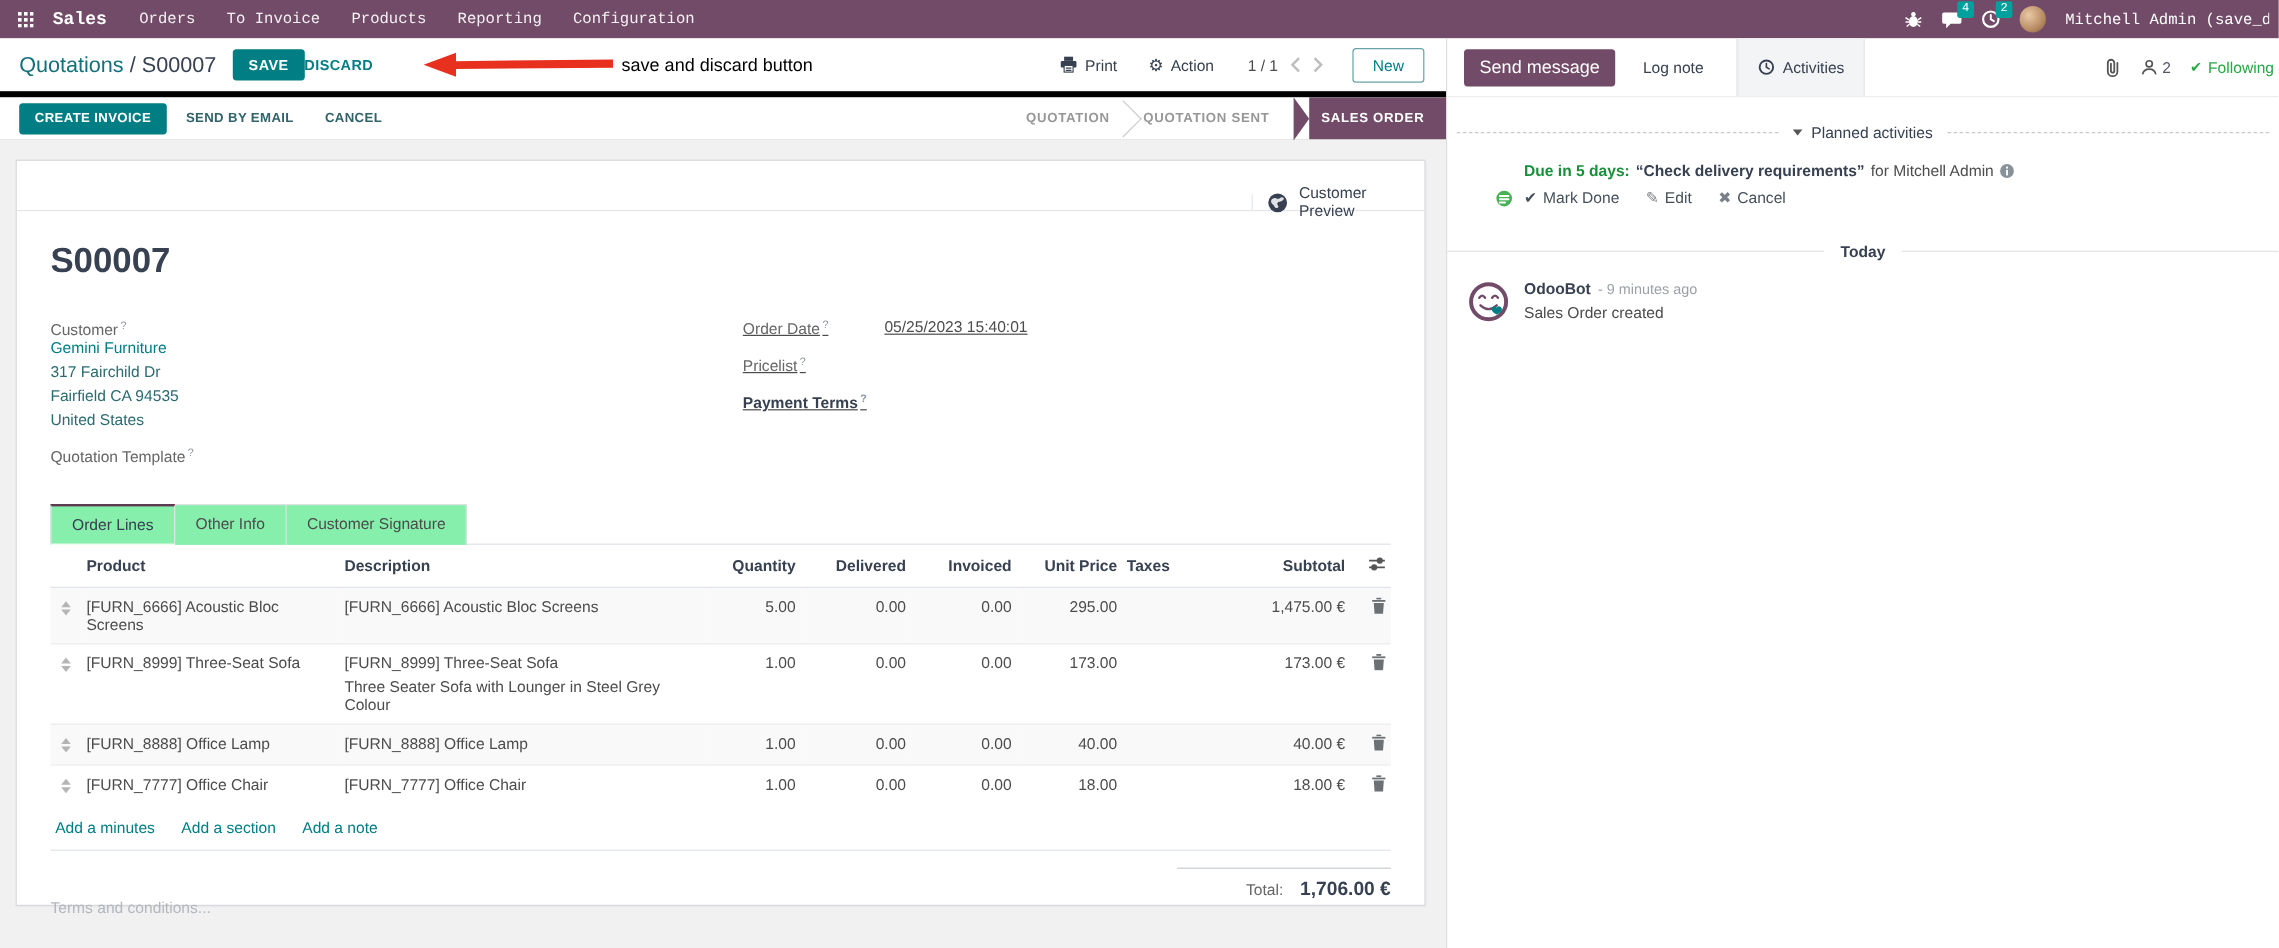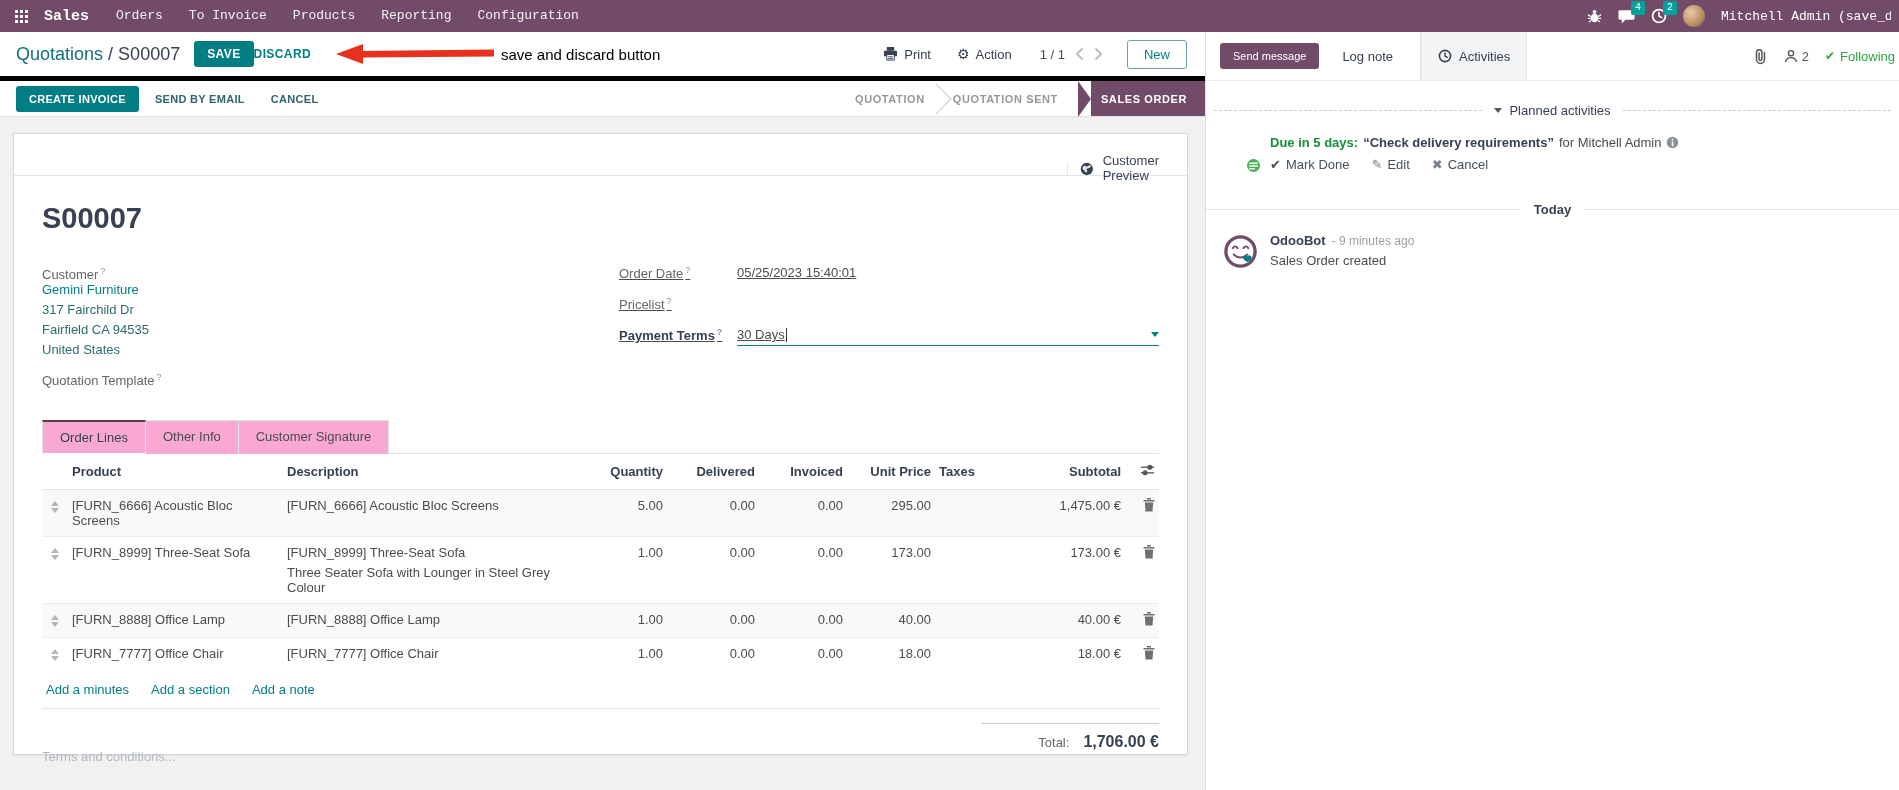--- a/index.html
+++ b/index.html
@@ -21,21 +21,21 @@
   .left-col { width:1205px; display:flex; flex-direction:column; }
   .right-col { width:694px; border-left:1px solid #dedede; background:#fff; overflow:hidden; display:flex; flex-direction:column; }
 
   
   .control-bar { height:49px; background:#fff; display:flex; align-items:center; padding:0 16px; position:relative; border-bottom:5px solid #000000; }
   .breadcrumb { font-size:18px; white-space:nowrap; }
   .bc-parent { color:#14707a; cursor:pointer; }
   .bc-sep, .bc-current { color:#374151; }
   .btn-save { margin-left:14px; background:#017E84; color:#fff; border:none; font-family:inherit; font-size:12px; font-weight:bold; letter-spacing:.4px; padding:6px 13px; border-radius:3px; cursor:pointer; }
   .btn-discard { background:none; border:none; font-family:inherit; color:#017E84; font-size:12px; font-weight:bold; letter-spacing:.4px; cursor:pointer; }
-  .annotation { position:absolute; left:336px; top:50%; transform:translateY(-50%); display:flex; align-items:center; gap:7px; pointer-events:none; }
+  .annotation { position:absolute; left:353px; top:50%; transform:translateY(-50%); display:flex; align-items:center; gap:7px; pointer-events:none; }
   .annotation-text { color:#000; font-size:15px; white-space:nowrap; }
   .cp-right { margin-left:auto; display:flex; align-items:center; }
   .cp-btn { display:flex; align-items:center; gap:6px; color:#374151; background:none; border:none; font-family:inherit; font-size:13px; margin-left:26px; cursor:pointer; }
   .gear-glyph { font-size:14px; line-height:1; }
   .pager { display:flex; align-items:center; margin-left:28px; gap:10px; }
   .pager-count { color:#4c4c4c; }
   .pager-arrow { background:none; border:none; cursor:pointer; display:flex; align-items:center; }
   .btn-new { margin-left:24px; margin-right:2px; background:#fff; color:#017E84; border:1px solid #68a2a6; padding:6px 16px; border-radius:3px; font-family:inherit; font-size:13px; cursor:pointer; }
 
   
@@ -46,21 +46,21 @@
   .stages { margin-left:auto; display:flex; align-items:stretch; }
   .stage { display:flex; align-items:center; color:#979797; font-size:11px; font-weight:bold; letter-spacing:.6px; padding:0 14px; cursor:pointer; }
   .stage-sep { align-self:center; width:22px; height:22px; border-top:1px solid #ccc; border-right:1px solid #ccc; transform:rotate(45deg); margin:0 -8px 0 -14px; }
   .stage-arrow { width:0; height:0; border-top:18px solid transparent; border-bottom:18px solid transparent; border-left:13px solid #714B67; margin-left:6px; }
   .stage-active { background:#714B67; color:#fff; display:flex; align-items:center; font-size:11px; font-weight:bold; letter-spacing:.6px; padding:0 18px 0 10px; cursor:pointer; }
 
   
   .content { flex:1; background:#f1f1f1; padding:16px 0 0 13px; overflow:hidden; }
   .sheet { width:1175px; height:622px; background:#fff; border:1px solid #d5d8dc; box-shadow:0 1px 2px rgba(0,0,0,.06); }
   .sheet-header { height:42px; border-bottom:1px solid #e3e6e9; display:flex; }
-  .preview-cell { margin-left:auto; border-left:1px solid #e3e6e9; width:120px; display:flex; align-items:center; gap:9px; padding:0 12px; color:#374151; font-size:13px; line-height:1.15; cursor:pointer;margin-top:28px; }
+  .preview-cell { margin-left:auto; border-left:1px solid #e3e6e9; width:144px; display:flex; align-items:center; gap:9px; padding:0 12px; color:#374151; font-size:13px; line-height:1.15; cursor:pointer;margin-top:28px; }
   .sheet-body { padding:26px 28px 0 28px; }
   .sheet-title { font-size:29px; font-weight:600; color:#374151; margin-bottom:30px; }
 
   .fields { display:flex; }
   .fields-left { width:577px; }
   .fields-right { flex:1; }
   .f-row { display:flex; margin-bottom:9px;flex-direction:column; }
   .f-label { width:156px; color:#666; padding-top:1px; }
   .sup-q { font-size:9px; color:#8a94a1; vertical-align:super; margin-left:2px; }
   .f-value { flex:1; }
@@ -70,21 +70,21 @@
   .fr-label { width:118px; color:#666; }
   .fr-label.strong { color:#374151; font-weight:bold; }
   .fr-value { flex:1; color:#4c4c4c; }
   .pt-input { flex:1; display:flex; align-items:center; border-bottom:1.5px solid #017E84; padding-bottom:3px; cursor:text; }
   .text-cursor { width:1px; height:14px; background:#333; margin-left:1px; }
   .pt-caret { margin-left:auto; width:0; height:0; border-left:4.5px solid transparent; border-right:4.5px solid transparent; border-top:5px solid #017E84; }
   .qt-row { margin-top:14px; }
 
   
   .tabs { display:flex; margin-top:22px; border-bottom:1px solid #dee2e6; }
-  .tab { padding:8px 17px; border:1px solid #dee2e6; border-bottom:none; background:#f9a8d4; color:#4c4c4c; font-size:13px; cursor:pointer; margin-bottom:-1px; }
+  .tab { padding:8px 17px; border:1px solid #dee2e6; border-bottom:none; background:#86efac; color:#4c4c4c; font-size:13px; cursor:pointer; margin-bottom:-1px; }
   .tab + .tab { border-left:none; }
   .tab.active { border-top:2px solid #5e3a52; border-bottom:1px solid #fff; color:#374151; }
 
   
   table.olines { width:100%; border-collapse:collapse; font-size:13px; }
   .olines th { font-weight:bold; color:#374151; padding:9px 4px; text-align:left; border-bottom:1px solid #dfe3e8; white-space:nowrap; }
   .olines th.num, .olines td.num { text-align:right; }
   .olines td { padding:8px 4px; color:#4c4c4c; vertical-align:top; }
   .olines tbody tr { border-top:1px solid #ececec; }
   .olines tbody tr:nth-child(odd) { background:#f9f9f9; }
@@ -105,21 +105,21 @@
 
   .sheet-footer { display:flex; margin-top:14px; }
   .terms-placeholder { color:#b2b8bf; margin-top:26px; cursor:text; }
   .totals { margin-left:auto; width:178px; border-top:1px solid #c9ccd0; padding-top:9px; display:flex; align-items:baseline; justify-content:flex-end; gap:14px; }
   .total-label { color:#666; }
   .total-value { font-size:16px; font-weight:bold; color:#374151; }
 
   
   .chatter-topbar { height:49px; display:flex; align-items:stretch; border-bottom:1px solid #ececec; }
   .ct-inner { display:flex; align-items:center; width:100%; padding-left:14px; }
-  .btn-send { background:#714B67; color:#fff; border:none; font-family:inherit; font-size:11px; padding:7px 13px; border-radius:3px; cursor:pointer; }
+  .btn-send { background:#714B67; color:#fff; border:none; font-family:inherit; font-size:15px; padding:7px 13px; border-radius:3px; cursor:pointer; }
   .btn-lognote { background:none; border:none; font-family:inherit; font-size:13px; color:#374151; padding:7px 13px; margin-left:10px; cursor:pointer; }
   .ct-vsep { width:1px; background:#e2e2e2; align-self:stretch; margin:0 0 0 14px; }
   .activities-pill { display:flex; align-items:center; gap:7px; background:#f3f4f6; border-left:1px solid #e8e8e8; border-right:1px solid #e8e8e8; color:#374151; font-size:13px; padding:0 16px; align-self:stretch; cursor:pointer; }
   .ct-right { margin-left:auto; display:flex; align-items:center; gap:16px; padding-right:4px; }
   .icon-btn { background:none; border:none; cursor:pointer; display:flex; align-items:center; gap:4px; color:#556; font-size:13px; }
   .following { color:#28a745; font-size:13px; display:flex; align-items:center; gap:5px; white-space:nowrap; cursor:pointer; }
   .check-glyph { font-size:12px; }
 
   .planned-row { display:flex; align-items:center; margin-top:22px; padding:0 8px; }
   .dash { flex:1; border-top:1px dashed #cacaca; }
@@ -302,25 +302,20 @@
             <div class="fields-right">
               <div class="fr-row">
                 <span class="fr-label"><span>Order Date</span><span class="sup-q">?</span></span>
                 <span class="fr-value">05/25/2023 15:40:01</span>
               </div>
               <div class="fr-row">
                 <span class="fr-label"><span>Pricelist</span><span class="sup-q">?</span></span>
               </div>
               <div class="fr-row">
                 <span class="fr-label strong"><span>Payment Terms</span><span class="sup-q">?</span></span>
-                <span class="pt-input">
-                  <span>30 Days</span>
-                  <span class="text-cursor"></span>
-                  <span class="pt-caret"></span>
-                </span>
               </div>
             </div>
           </div>
 
           <div class="tabs">
             <span class="tab active">Order Lines</span>
             <span class="tab">Other Info</span>
             <span class="tab">Customer Signature</span>
           </div>
 

